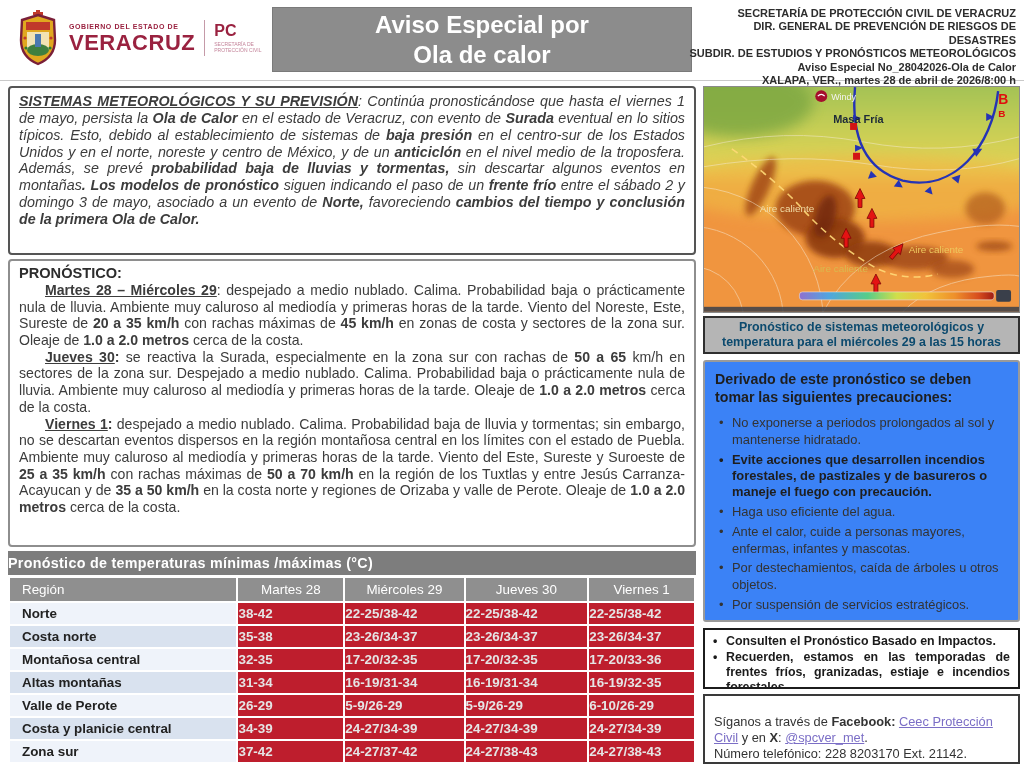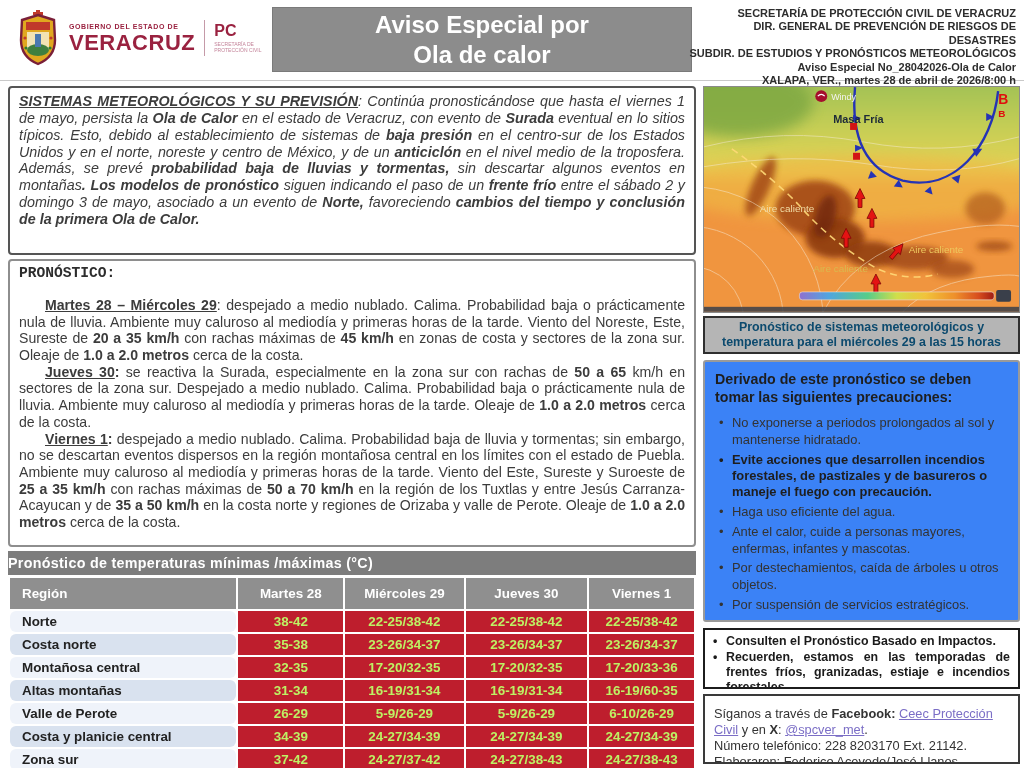--- a/index.html
+++ b/index.html
@@ -22,55 +22,55 @@
   .title-box { position:absolute; left:272px; top:7px; width:420px; height:65px; background:#8c8c8c; border:1px solid #7a7a7a;
                color:#fff; font-weight:bold; font-size:24px; display:flex; flex-direction:column; justify-content:center; align-items:center; line-height:1.25; }
   .org-lines { position:absolute; right:8px; top:7px; width:332px; list-style:none; text-align:right; }
   .org-lines li { font-size:11px; font-weight:bold; color:#2d2d2d; line-height:13.4px; }
 
   
   .box-sistemas { position:absolute; left:8px; top:86px; width:688px; height:169px; border:2px solid #555; border-radius:4px; padding:5px 9px; overflow:hidden; background:#fff;font-style:italic; }
   .box-sistemas p { font-size:14.3px; line-height:1.18; text-align:justify; }
 
   .box-pronostico { position:absolute; left:8px; top:259px; width:688px; height:288px; border:2px solid #8e8e8e; border-radius:4px; padding:4px 9px; overflow:hidden; background:#fff; }
-  .box-pronostico h2 { font-size:14.6px; font-weight:bold; color:#2d2d2d; margin-bottom:16px;font-family:Liberation Mono, monospace; }
+  .box-pronostico h2 { font-size:14.6px; font-weight:bold; color:#2d2d2d; margin-bottom:1px; }
   .box-pronostico p { font-size:14.1px; line-height:1.185; text-align:justify; text-indent:26px; }
 
   
   .temp-table-wrap { position:absolute; left:8px; top:551px; width:688px; }
   .tbl-title { background:#7d7d7d; color:#fff; font-weight:bold; font-size:14.3px; text-align:left; height:24px; line-height:24px; letter-spacing:.3px; }
   table.temp { width:100%; table-layout:fixed; border-collapse:separate; border-spacing:2px; margin-top:1px; }
-  table.temp th { background:#8f8f8f; color:#fff; font-weight:bold; font-size:13.4px; height:31px; text-align:center; }
+  table.temp th { background:#8f8f8f; color:#fff; font-weight:normal; font-size:13.4px; height:23px; text-align:center; }
   table.temp th:first-child { text-align:left; padding-left:12px; width:33.5%; }
   table.temp th:nth-child(2) { width:15.5%; }
   table.temp th:nth-child(3) { width:17.5%; }
   table.temp th:nth-child(4) { width:18%; }
   table.temp th:nth-child(5) { width:15.5%; }
   table.temp td { height:21px; font-size:13.4px; }
-  table.temp td.region { font-weight:bold; color:#222; padding-left:12px;border-radius:6px; }
+  table.temp td.region { font-weight:bold; color:#222; padding-left:12px; }
   table.temp tbody tr:nth-child(odd) td.region { background:#eff3fa; }
   table.temp tbody tr:nth-child(even) td.region { background:#d9e2ef; }
-  table.temp td.val { background:#be1e2d; color:#bef264; font-weight:bold; text-align:center; }
+  table.temp td.val { background:#be1e2d; color:#e5e5e5; font-weight:bold; text-align:left; }
 
   
   .map-box { position:absolute; left:703px; top:86px; width:317px; height:227px; border:1px solid #8a8a8a; overflow:hidden; }
   .map-caption { position:absolute; left:703px; top:316px; width:317px; height:38px; background:#b5b5b5; border:2px solid #2f2f2f;
                  display:flex; align-items:center; justify-content:center; text-align:center; font-weight:bold; font-size:12.4px;
                  color:#0c4a6e; line-height:1.25; padding:2px 12px; }
   .box-precauciones { position:absolute; left:703px; top:360px; width:317px; height:262px; border:2px solid #9a9a9a; border-radius:3px; padding:8px 10px 4px 10px; overflow:hidden; background:#3b82f6; }
   .box-precauciones h3 { font-size:14.2px; font-weight:bold; color:#1e1e1e; line-height:1.28; margin-bottom:9px; }
   ul.bullets { list-style:none; }
   ul.bullets li { position:relative; font-size:12.9px; line-height:1.27; color:#333; padding-left:17px; margin-bottom:3.5px; }
   ul.bullets li::before { content:"•"; position:absolute; left:4px; top:0; }
   ul.bullets li.sb { color:#1e1e1e; }
 
   .box-recordatorios { position:absolute; left:703px; top:628px; width:317px; height:61px; border:2px solid #1c1c1c; padding:4px 8px 2px 4px; overflow:hidden; background:#fff; }
   .box-recordatorios ul.bullets li { font-size:12.4px; font-weight:bold; color:#1a1a1a; line-height:1.22; text-align:justify; margin-bottom:1px; }
 
-  .box-contacto { position:absolute; left:703px; top:694px; width:317px; height:70px; border:2px solid #3a3a3a; padding:10px 9px; overflow:hidden; background:#fff; }
+  .box-contacto { position:absolute; left:703px; top:694px; width:317px; height:70px; border:2px solid #3a3a3a; padding:18px 9px; overflow:hidden; background:#fff; }
   .box-contacto p { font-size:12.8px; line-height:1.26; color:#333; }
 </style>
 </head>
 <body>
 
 <div class="header">
   <div class="logo-wrap">
     <svg width="44" height="56" viewBox="0 0 44 56">
       <rect x="20" y="0" width="4" height="7" fill="#c0392b"></rect>
       <rect x="17" y="2" width="10" height="3" fill="#c0392b"></rect>
@@ -152,21 +152,21 @@
           <td class="val">32-35</td>
           <td class="val">17-20/32-35</td>
           <td class="val">17-20/32-35</td>
           <td class="val">17-20/33-36</td>
         </tr>
         <tr>
           <td class="region">Altas montañas</td>
           <td class="val">31-34</td>
           <td class="val">16-19/31-34</td>
           <td class="val">16-19/31-34</td>
-          <td class="val">16-19/60-35</td>
+          <td class="val">16-19/32-35</td>
         </tr>
         <tr>
           <td class="region">Valle de Perote</td>
           <td class="val">26-29</td>
           <td class="val">5-9/26-29</td>
           <td class="val">5-9/26-29</td>
           <td class="val">6-10/26-29</td>
         </tr>
         <tr>
           <td class="region">Costa y planicie central</td>

